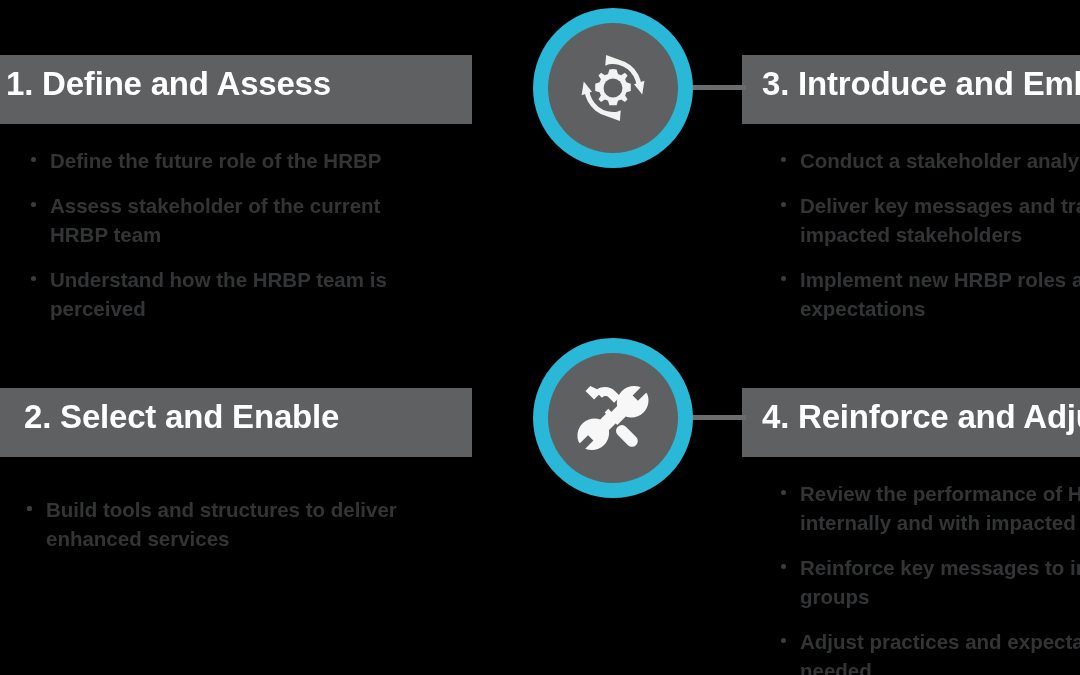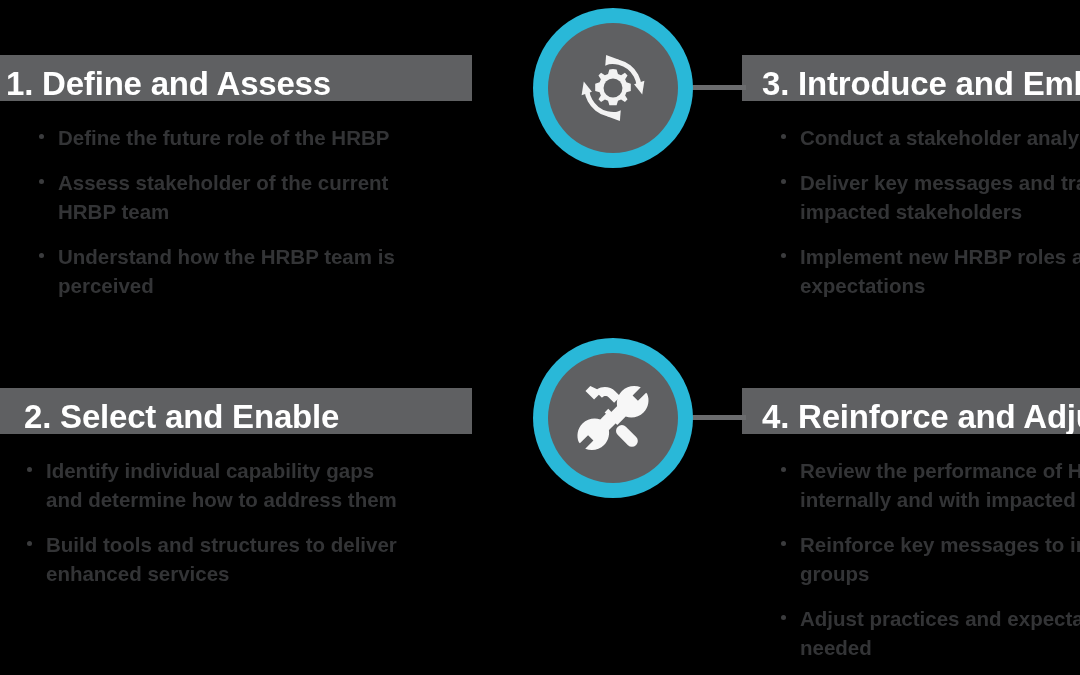--- a/index.html
+++ b/index.html
@@ -14,21 +14,21 @@
 
   
   .panel{position:absolute;}
   .panel-header{
     background:#5f6062;
     color:#ffffff;
     font-weight:bold;
     font-size:33px;
     letter-spacing:-0.2px;
     line-height:57px;
-    height:46px;
+    height:69px;
     white-space:nowrap;
     overflow:hidden;
     box-sizing:border-box;
   }
   .panel-body{padding-top:22px;}
   ul.bullets{
     list-style:none;
     margin:0;padding:0;
   }
   ul.bullets li{
@@ -45,21 +45,21 @@
     position:absolute;
     left:3px;top:11px;
     width:5px;height:5px;
     border-radius:50%;
     background:#3b3c3e;
   }
 
   
   #panel1{left:0;top:55px;width:472px;}
   #panel1 .panel-header{padding-left:6px;width:472px;}
-  #panel1 .panel-body{padding-left:36px;padding-right:20px;}
+  #panel1 .panel-body{padding-left:28px;padding-right:20px;}
 
   
   #panel2{left:0;top:388px;width:472px;}
   #panel2 .panel-header{padding-left:24px;width:472px;}
   #panel2 .panel-body{padding-left:24px;padding-right:12px;}
 
   
   #panel3{left:742px;top:55px;width:420px;}
   #panel3 .panel-header{padding-left:20px;width:420px;}
   #panel3 .panel-body{padding-left:36px;}
@@ -112,22 +112,21 @@
         <li><span class="dot"></span><span>Understand how the HRBP team is
 perceived</span></li>
       </ul>
     </div>
   </div>
 
   <div class="panel" id="panel2">
     <div class="panel-header">2. Select and Enable</div>
     <div class="panel-body">
       <ul class="bullets">
-        <li><span class="dot"></span><span>Identify individual capability gaps
-and determine how to address them</span></li>
+        <li><span class="dot"></span></li>
         <li><span class="dot"></span><span>Build tools and structures to deliver
 enhanced services</span></li>
       </ul>
     </div>
   </div>
 
   <div class="panel" id="panel3">
     <div class="panel-header">3. Introduce and Embed</div>
     <div class="panel-body">
       <ul class="bullets">

